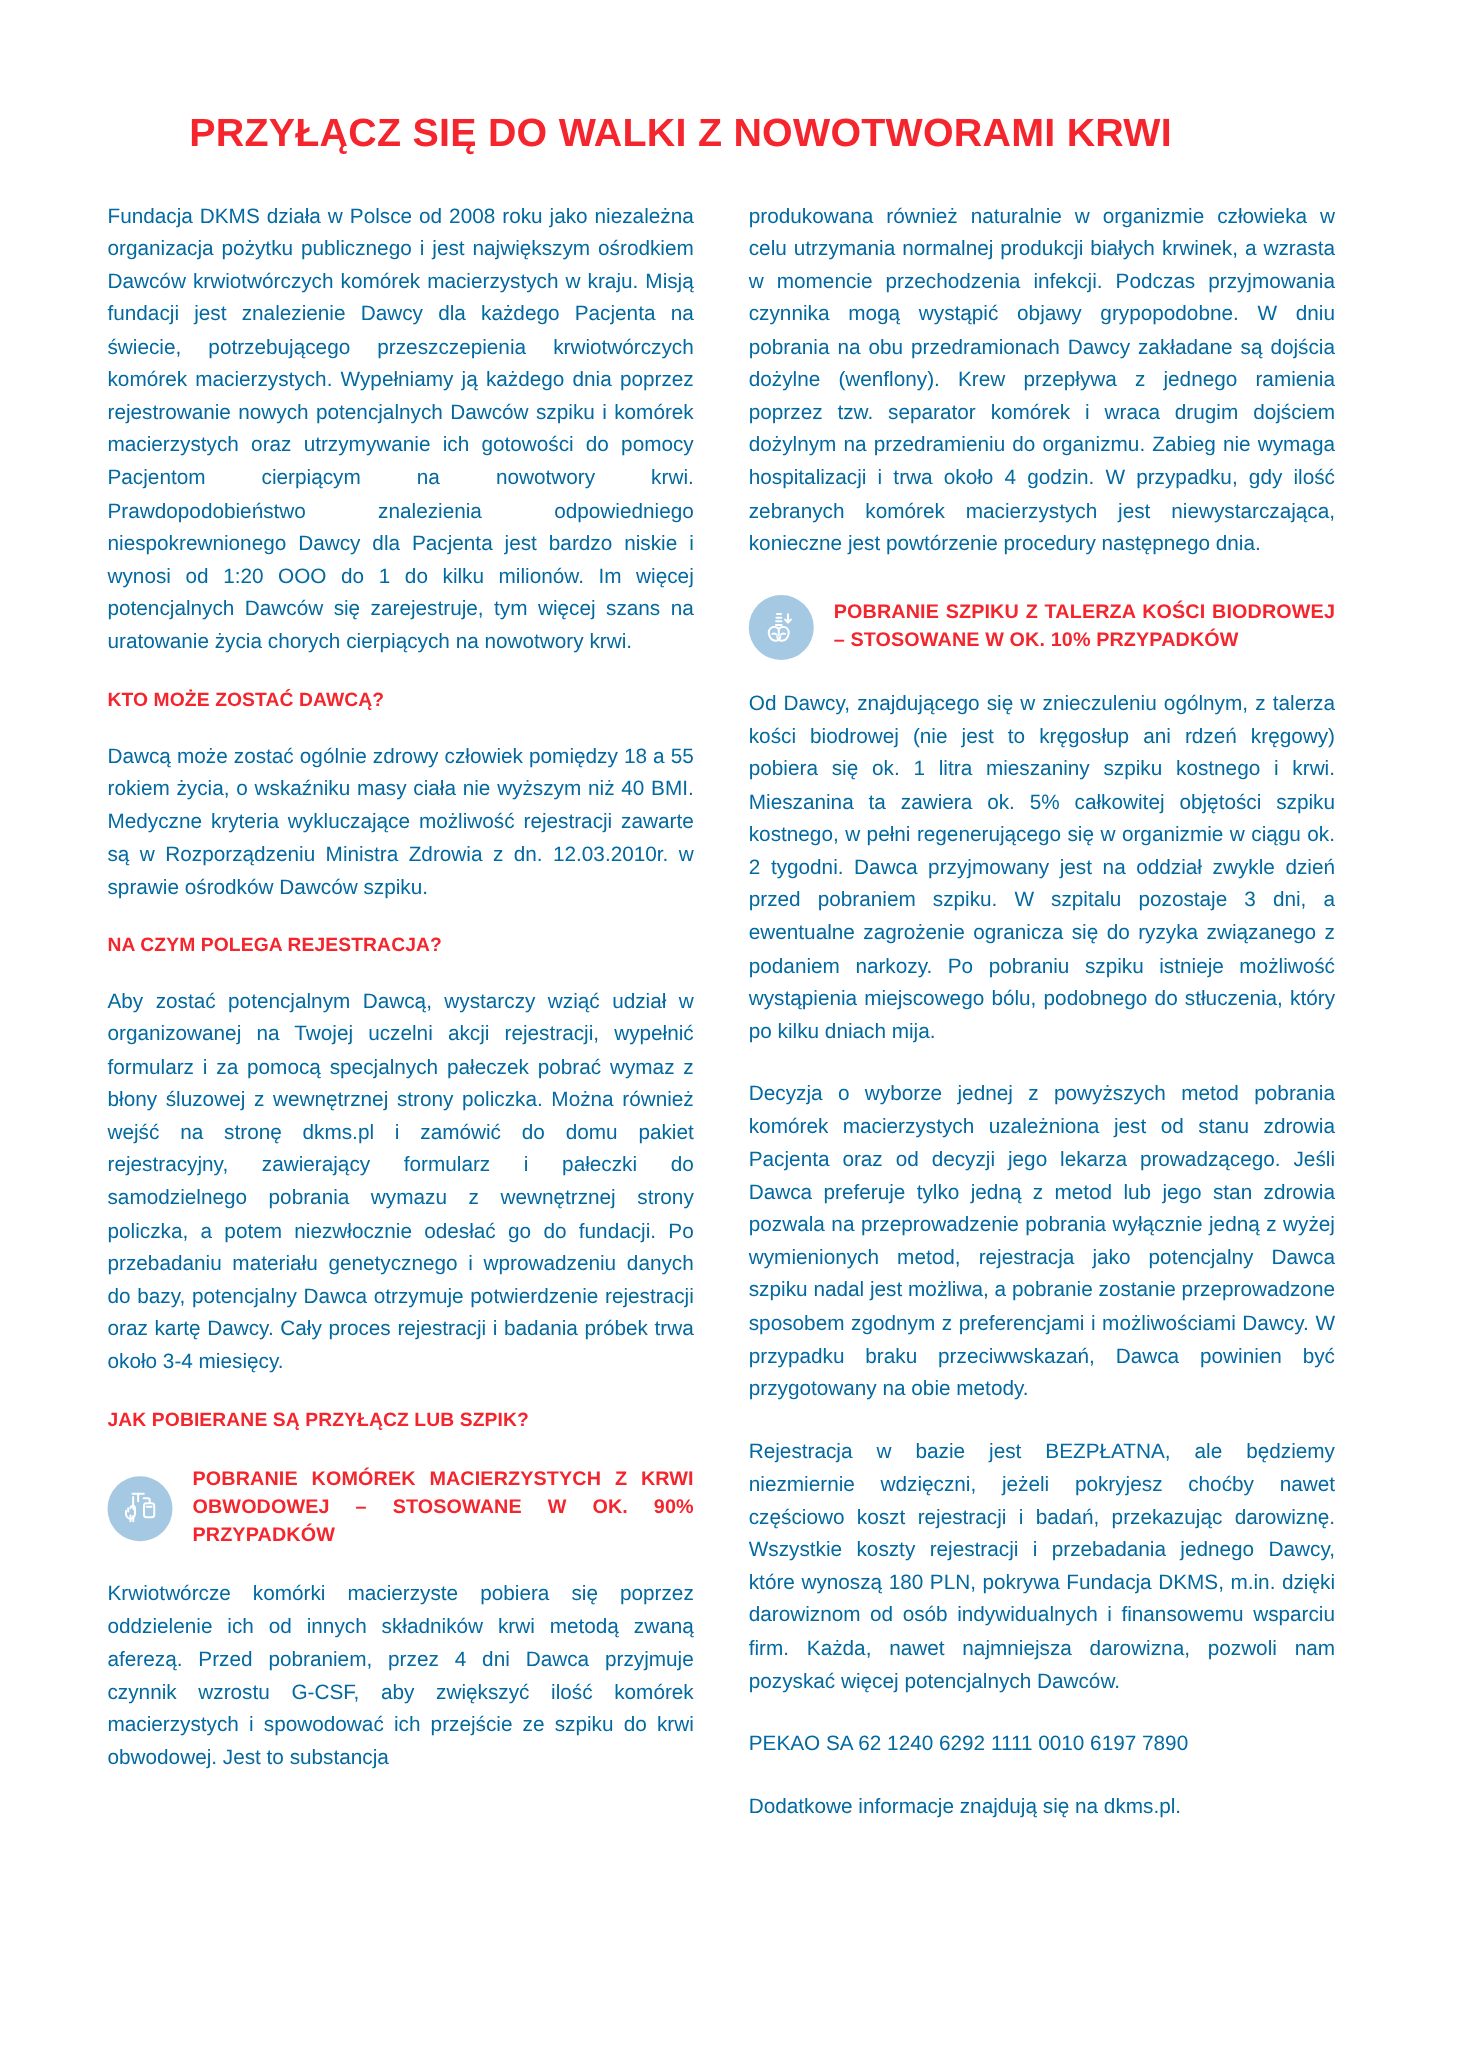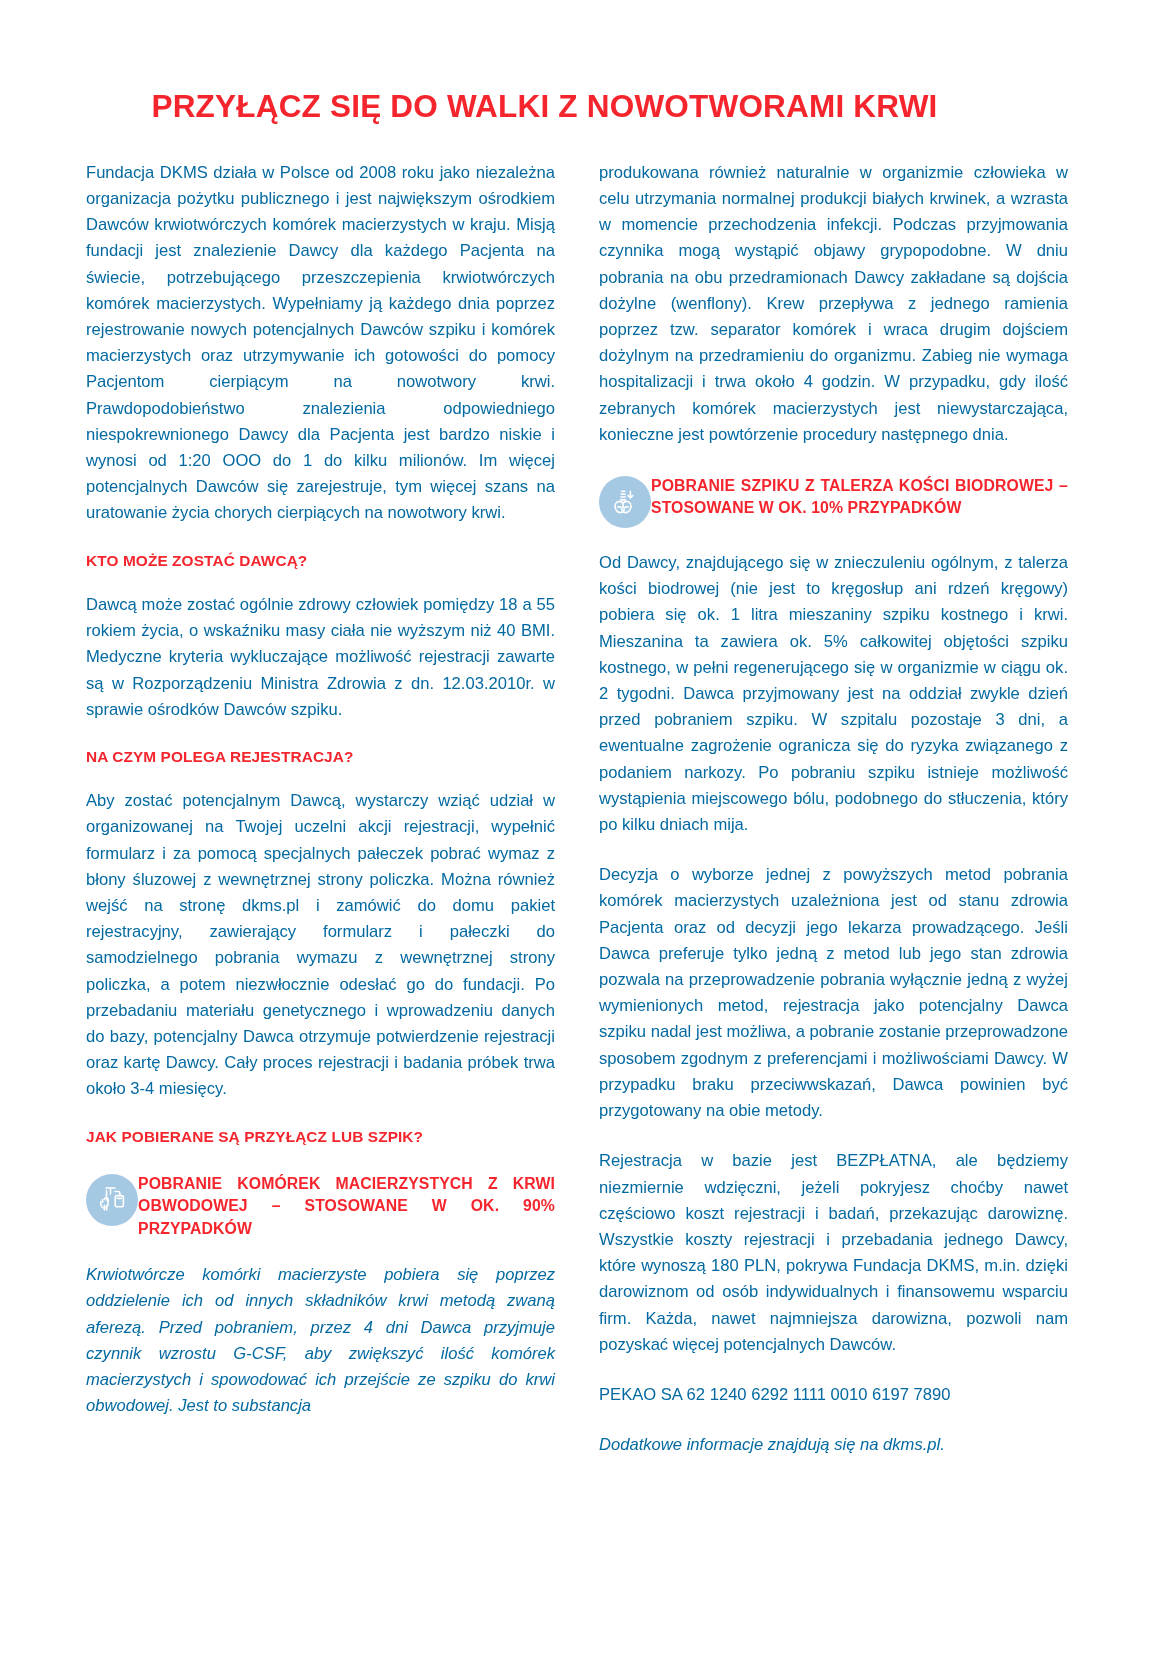--- a/index.html
+++ b/index.html
@@ -55,29 +55,29 @@
     line-height: 1.58;
     text-align: justify;
     margin: 0 0 24px 0;
     font-weight: 400;
     color: #0369a1;
     -webkit-hyphens: none;
     hyphens: none;
   }
   p.body-text.last {
     margin-bottom: 0;
-    font-style: italic;
   }
   p.body-text.plain {
     text-align: left;
   }
   
   .icon-block {
     display: flex;
-    align-items: flex-start;
+    align-items: center;
+    gap: 16px;
     margin: 26px 0 22px 0;
   }
   .icon-circle {
     flex: 0 0 auto;
     width: 52px;
     height: 52px;
     border-radius: 50%;
     background: #a5c8e3;
     display: flex;
     align-items: center;

